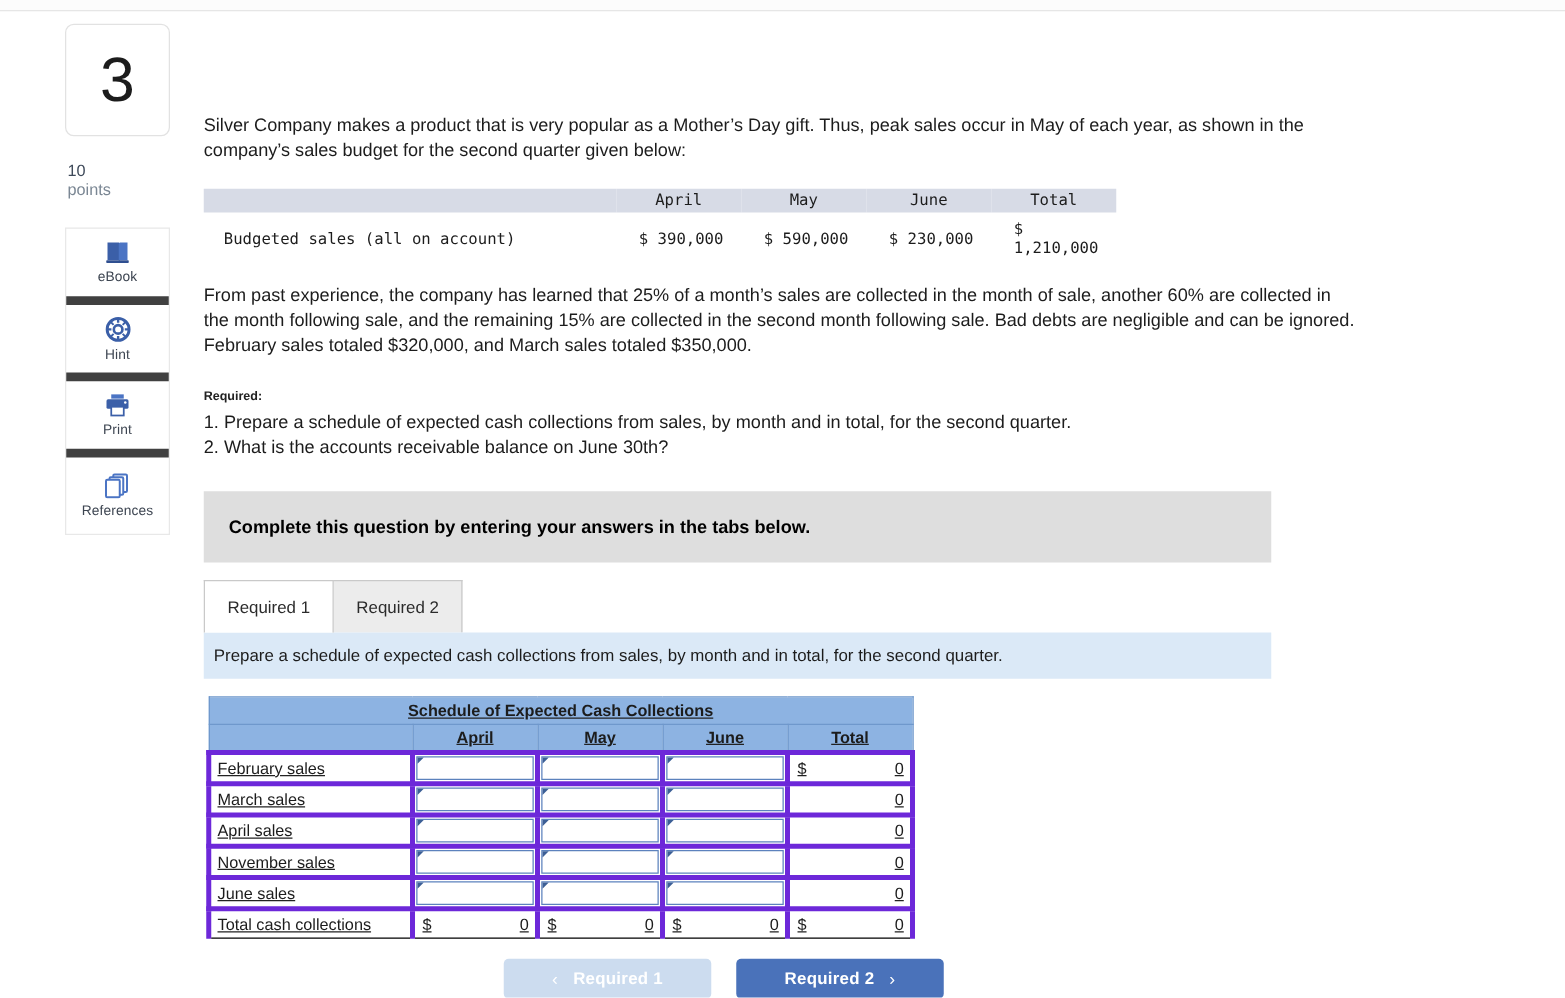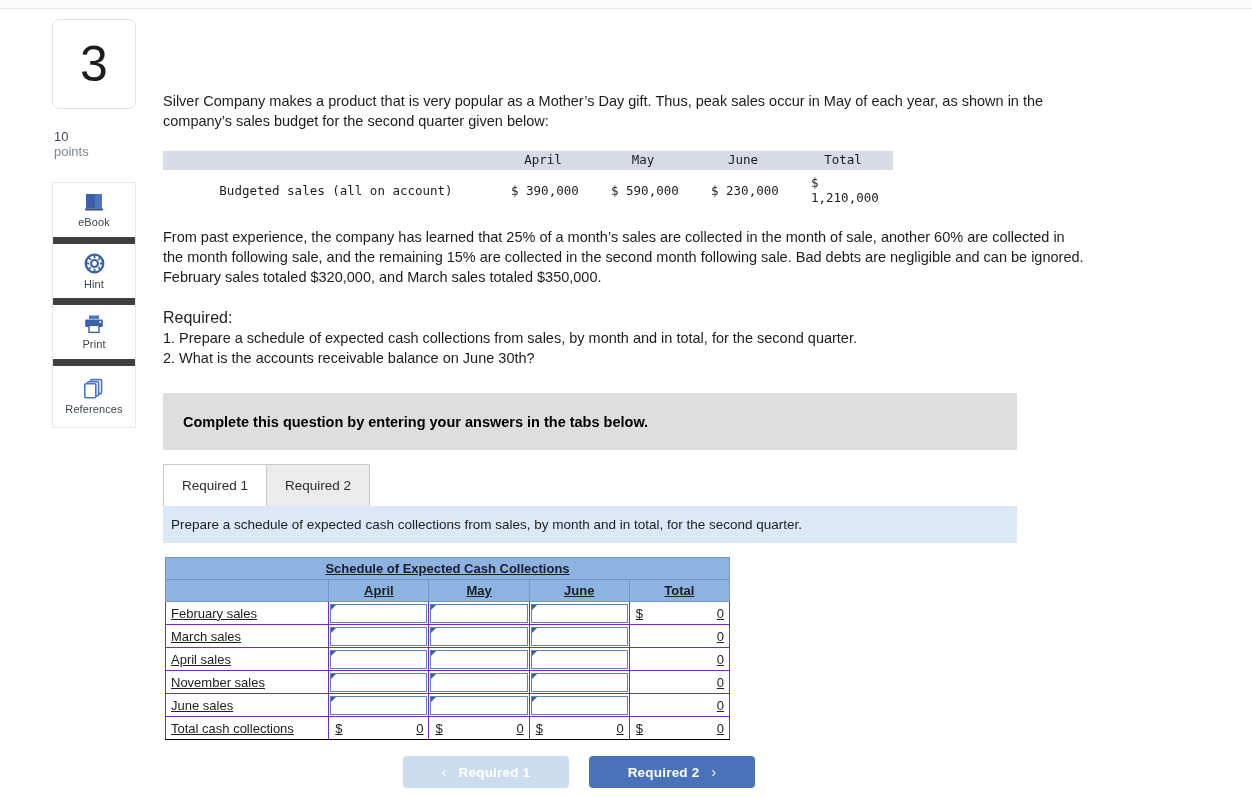--- a/index.html
+++ b/index.html
@@ -42,25 +42,25 @@
   
   .main { position: absolute; left: 163px; top: 91px; width: 1000px; }
   .para { font-size: 14.5px; line-height: 20px; color: #1c1c1c; max-width: 925px; }
 
   
   .budget { margin-top: 20px; width: 730px; border-collapse: collapse;
             font-family: "DejaVu Sans Mono", "Liberation Mono", monospace; font-size: 12.5px; color: #1c1c1c; }
   .budget .bhdr td { background: #d7dbe6; padding: 1px 0 3px 0; text-align: center; font-size: 12.5px; }
   .budget .bhdr td.lbl { text-align: left; }
   .budget tbody td { padding: 5px 0 4px 0; text-align: center; }
-  .budget tbody td.lbl { text-align: center; padding-left: 16px; }
+  .budget tbody td.lbl { text-align: left; padding-left: 16px; }
   .budget td.num { text-align: left; padding-left: 18px; }
 
   .req-block { margin-top: 21px; }
-  .req-head { font-weight: 400; font-size: 16px; line-height: 20px; }
+  .req-head { font-weight: 700; font-size: 10px; line-height: 20px; }
 
   
   .banner {
     margin-top: 25px; width: 854px; height: 57px; background: #dedede;
     display: flex; align-items: center; padding-left: 20px;
     font-weight: 700; font-size: 14.5px; color: #000000;
   }
 
   
   .tabs { margin-top: 14px; display: flex; align-items: flex-end; height: 42px; }
@@ -75,21 +75,21 @@
 
   
   .subinstr {
     width: 854px; height: 37px; background: #dbe9f7;
     display: flex; align-items: center; padding-left: 8px;
     font-size: 13.5px; color: #1c1c1c; position: relative; z-index: 1;
   }
 
   
   .grid { margin-top: 14px; margin-left: 2px; width: 565px; border-collapse: collapse; table-layout: fixed; text-decoration: underline; }
-  .grid td { border: 1px solid #6d28d9; height: 23px; font-size: 13px; color: #1c1c1c; padding: 0; }
+  .grid td { border: 4px solid #6d28d9; height: 23px; font-size: 13px; color: #1c1c1c; padding: 0; }
   .grid .title-cell {
     background: #8db3e2; text-align: center; font-weight: 700; font-size: 13px; height: 22px;
     border: 1px solid #6f98cc;
   }
   .grid .colhdr { background: #8db3e2; text-align: center; font-weight: 700; height: 22px; border: 1px solid #6f98cc; }
   .grid .colhdr.blank { }
   .grid .rowlbl { padding-left: 5px; text-align: left; }
   .grid col.c0 { width: 163px; }
   .grid col.c1, .grid col.c2, .grid col.c3, .grid col.c4 { width: 100px; }
 

